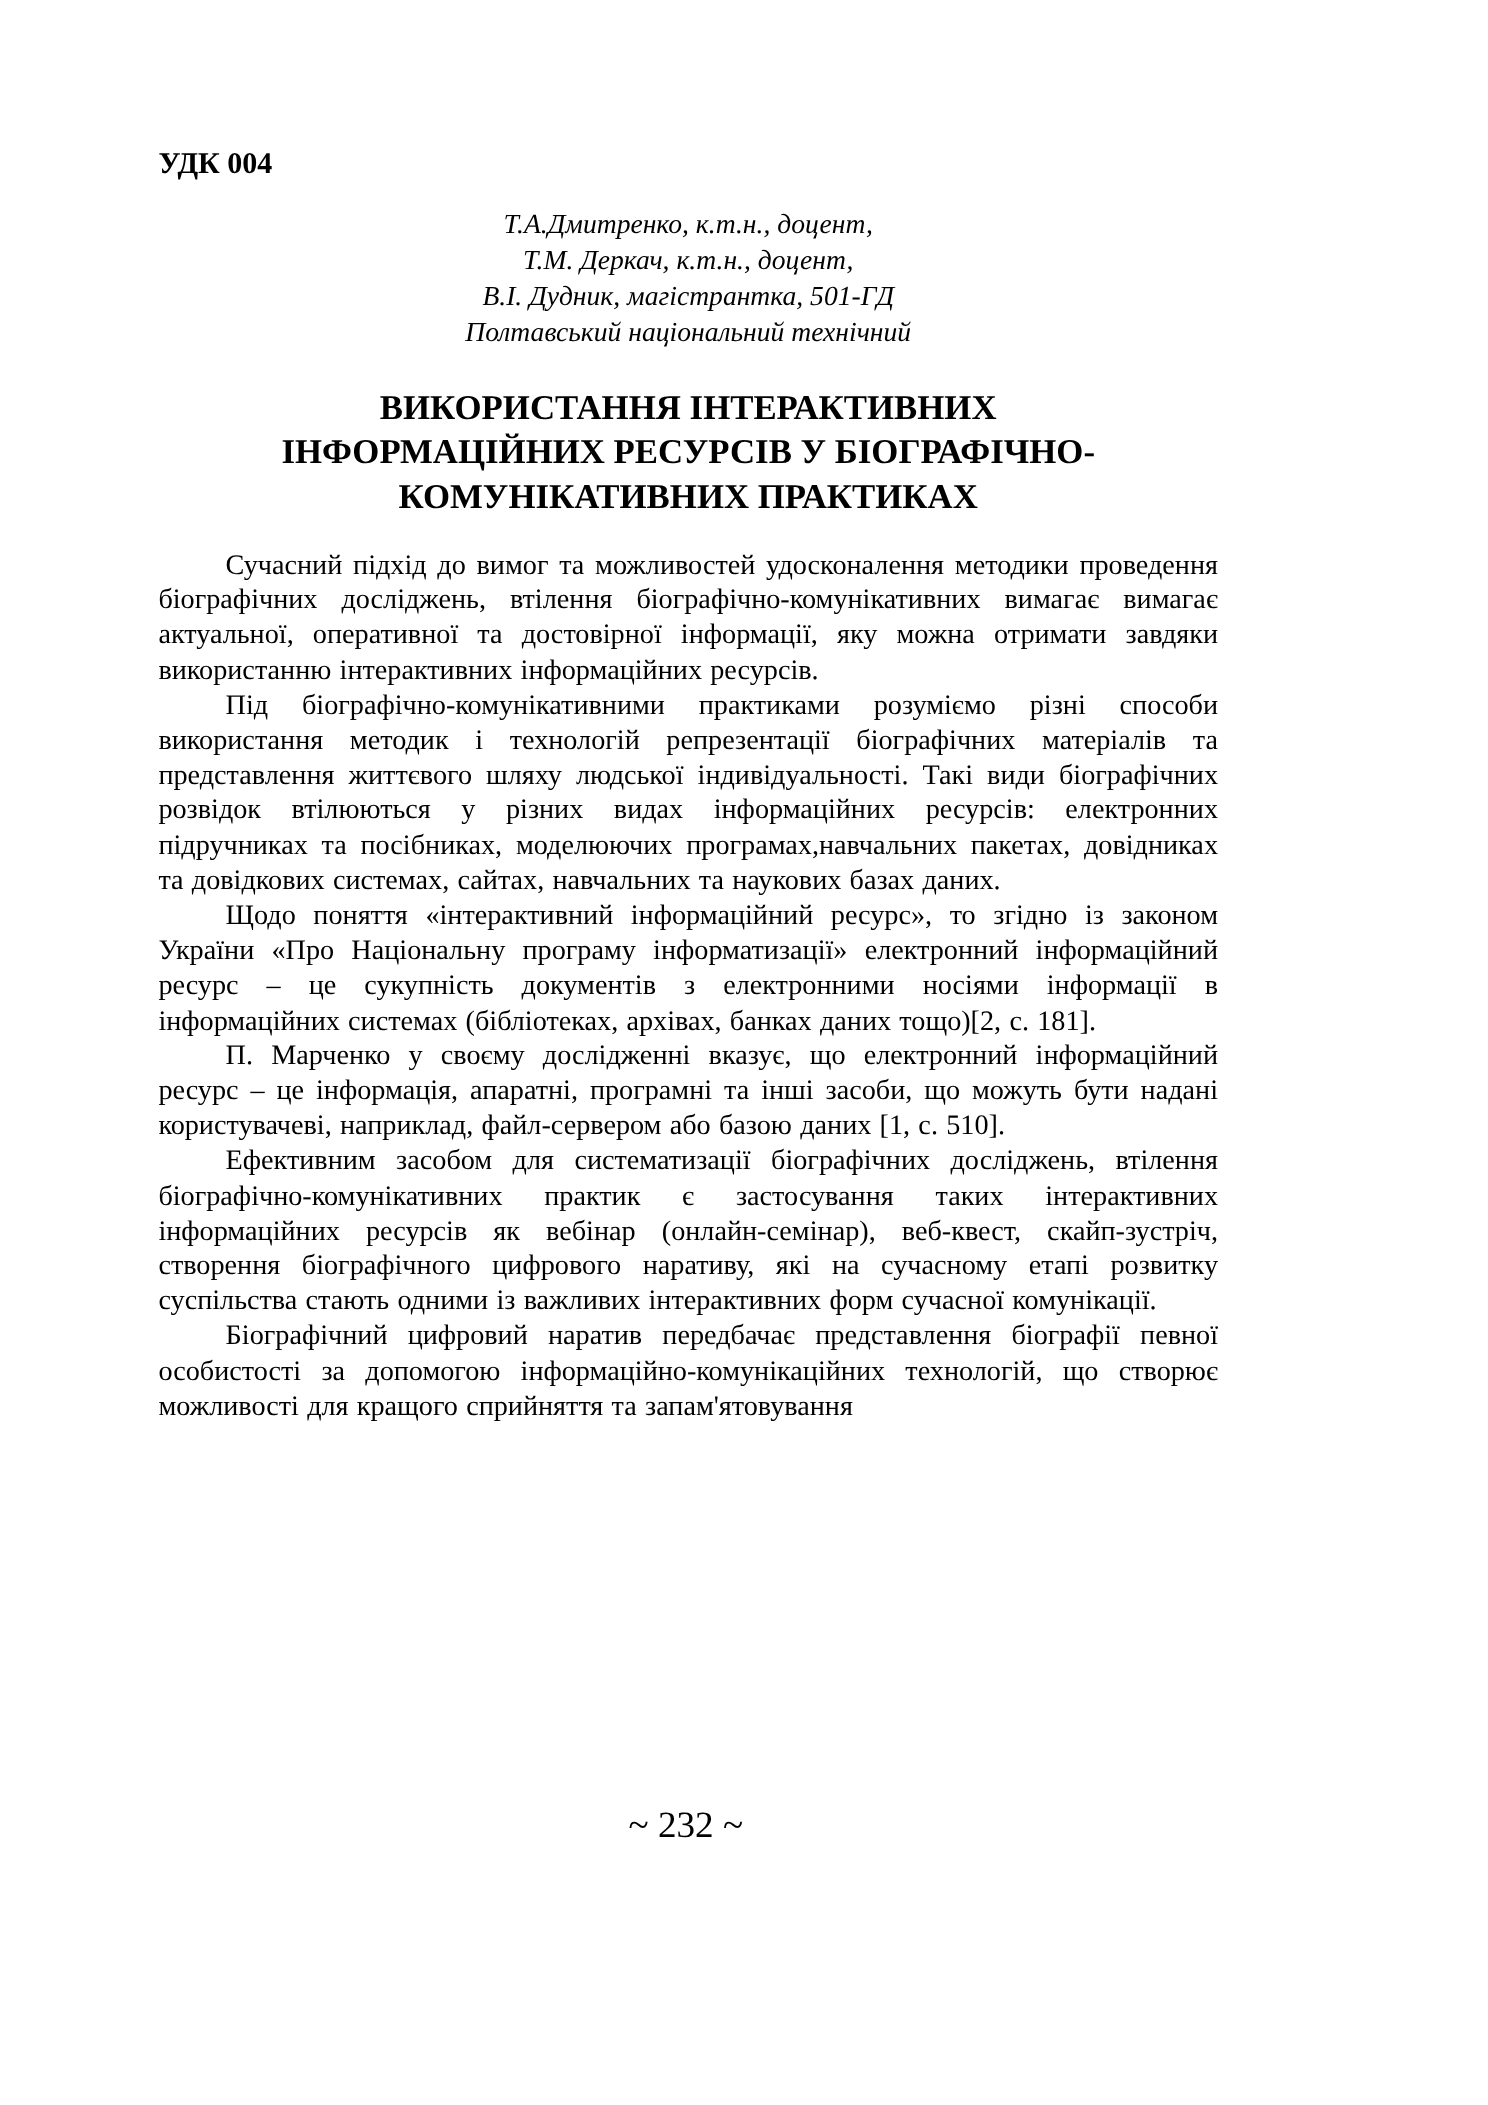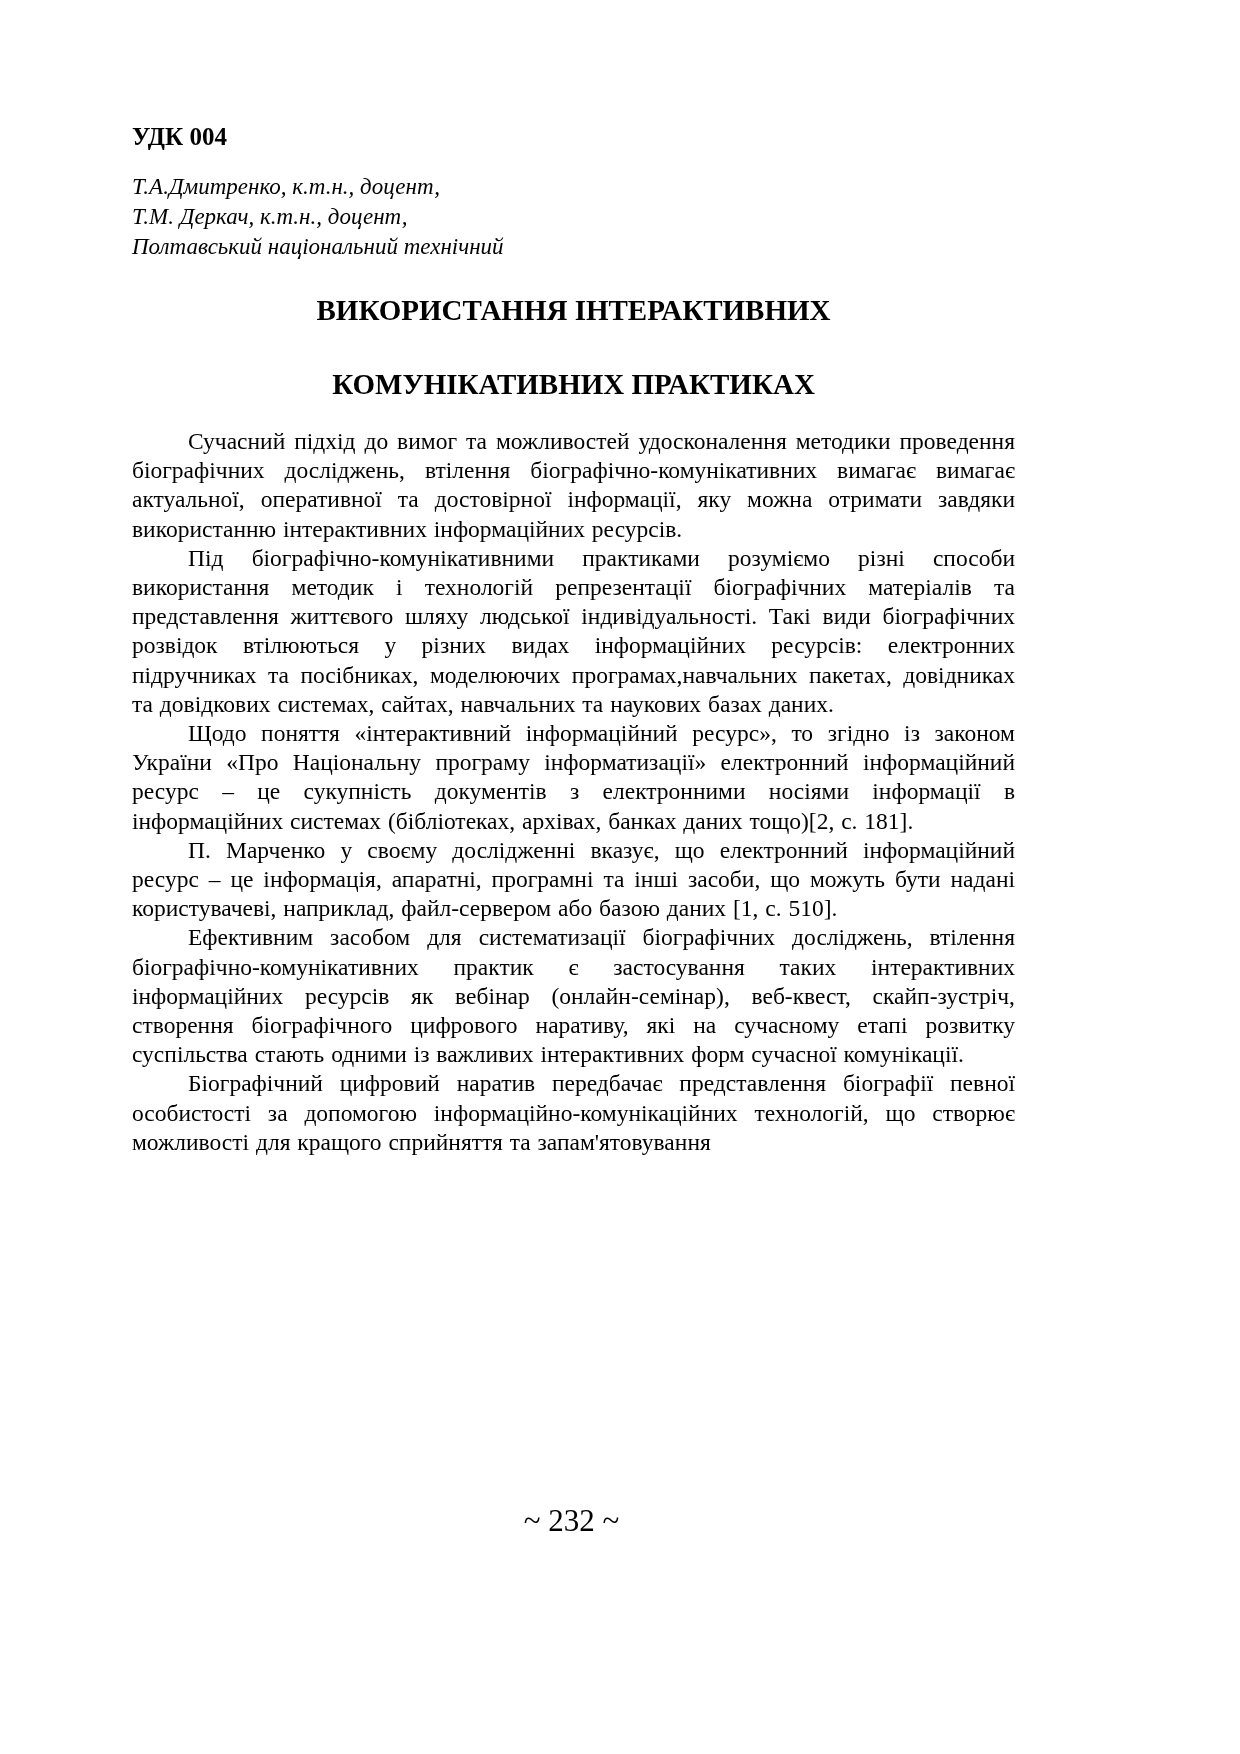--- a/index.html
+++ b/index.html
@@ -23,21 +23,21 @@
     position: relative;
   }
   .udc {
     font-weight: bold;
     font-size: 25px;
     line-height: 30px;
     text-align: left;
   }
   .authors {
     margin-top: 20px;
-    text-align: left;
+    text-align: center;
     font-style: italic;
     font-size: 23px;
     line-height: 30px;
   }
   .title {
     margin: 30px 0 24px 0;
     text-align: center;
     font-weight: bold;
     font-size: 29px;
     line-height: 37px;
@@ -63,26 +63,27 @@
 </head>
 <body>
 
 <div class="page">
 
   <div class="udc">УДК 004</div>
 
   <div class="authors">
     <div>Т.А.Дмитренко, к.т.н., доцент,</div>
     <div>Т.М. Деркач, к.т.н., доцент,</div>
+    <div>В.І. Дудник, магістрантка, 501-ГД</div>
     <div>Полтавський національний технічний</div>
   </div>
 
   <h1 class="title">
     <span>ВИКОРИСТАННЯ ІНТЕРАКТИВНИХ</span><br>
-    <br>
+    <span>ІНФОРМАЦІЙНИХ РЕСУРСІВ У БІОГРАФІЧНО-</span><br>
     <span>КОМУНІКАТИВНИХ ПРАКТИКАХ</span>
   </h1>
 
   <div class="body-text">
     <p>Сучасний підхід до вимог та можливостей удосконалення методики проведення біографічних досліджень, втілення біографічно-комунікативних вимагає вимагає актуальної, оперативної та достовірної інформації, яку можна отримати завдяки використанню інтерактивних інформаційних ресурсів.</p>
     <p>Під біографічно-комунікативними практиками розуміємо різні способи використання методик і технологій репрезентації біографічних матеріалів та представлення життєвого шляху людської індивідуальності. Такі види біографічних розвідок втілюються у різних видах інформаційних ресурсів: електронних підручниках та посібниках, моделюючих програмах,навчальних пакетах, довідниках та довідкових системах, сайтах, навчальних та наукових базах даних.</p>
     <p>Щодо поняття «інтерактивний інформаційний ресурс», то згідно із законом України «Про Національну програму інформатизації» електронний інформаційний ресурс – це сукупність документів з електронними носіями інформації в інформаційних системах (бібліотеках, архівах, банках даних тощо)[2, с. 181].</p>
     <p>П. Марченко у своєму дослідженні вказує, що електронний інформаційний ресурс – це інформація, апаратні, програмні та інші засоби, що можуть бути надані користувачеві, наприклад, файл-сервером або базою даних [1, с. 510].</p>
     <p>Ефективним засобом для систематизації біографічних досліджень, втілення біографічно-комунікативних практик є застосування таких інтерактивних інформаційних ресурсів як вебінар (онлайн-семінар), веб-квест, скайп-зустріч, створення біографічного цифрового наративу, які на сучасному етапі розвитку суспільства стають одними із важливих інтерактивних форм сучасної комунікації.</p>
     <p>Біографічний цифровий наратив передбачає представлення біографії певної особистості за допомогою інформаційно-комунікаційних технологій, що створює можливості для кращого сприйняття та запам'ятовування</p>

